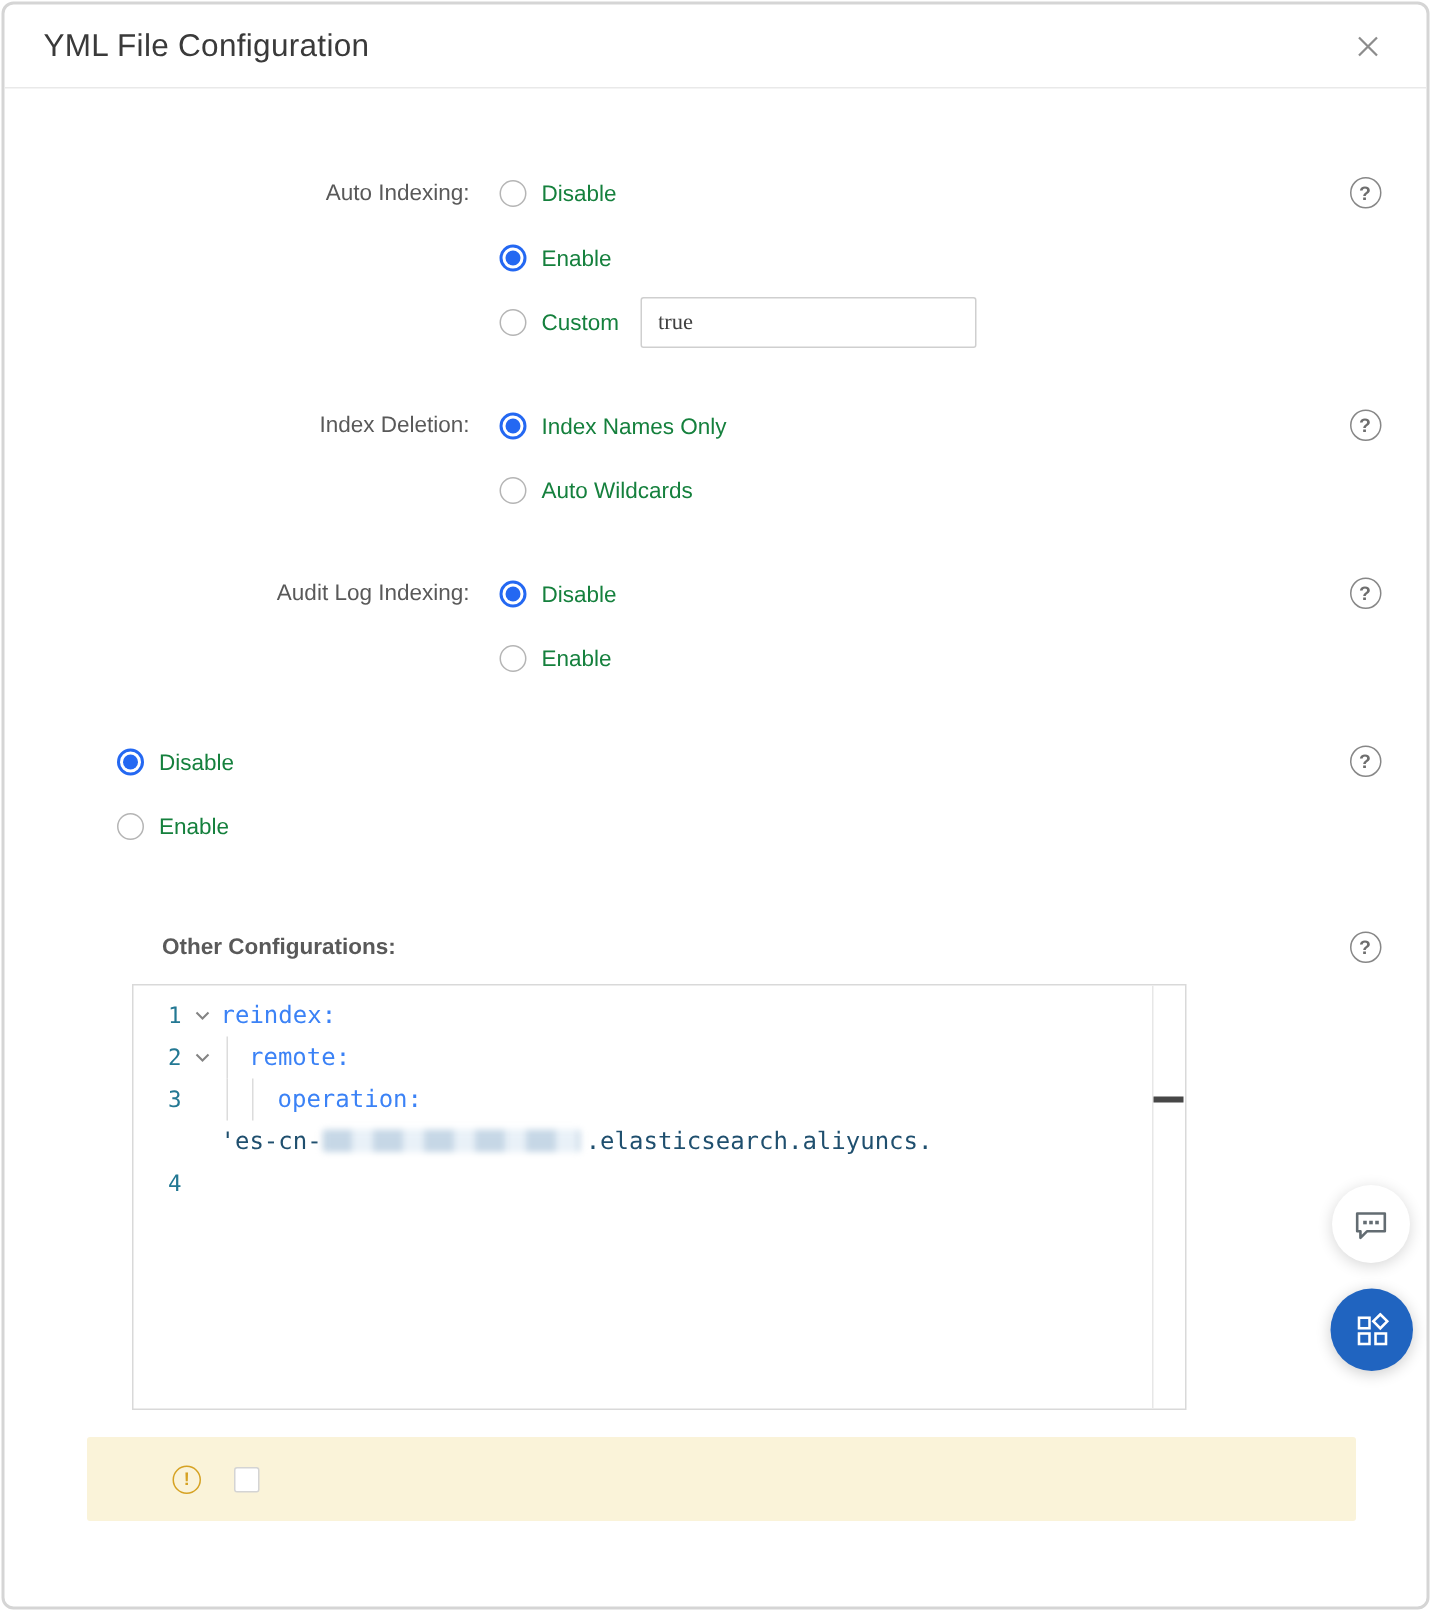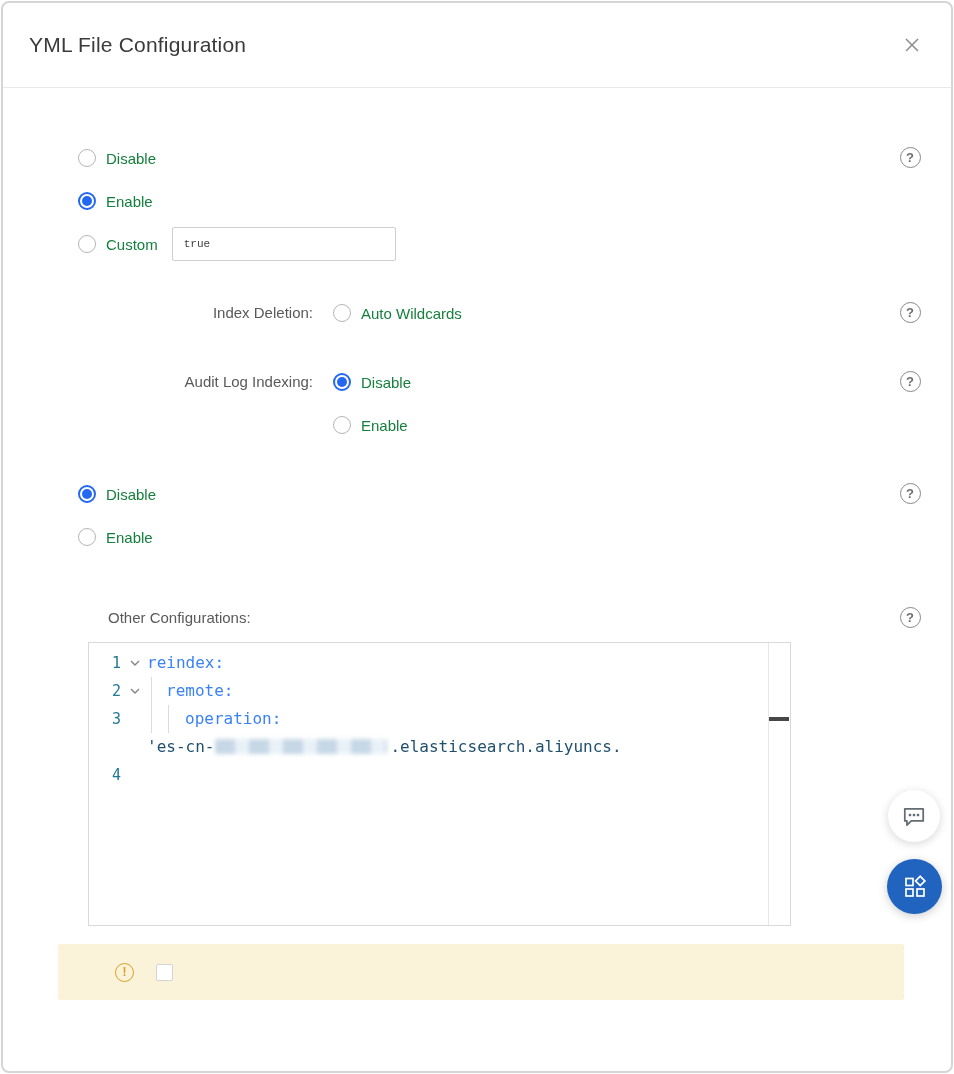--- a/index.html
+++ b/index.html
@@ -5,21 +5,21 @@
   * { box-sizing: border-box; margin: 0; padding: 0; }
   html,body { background:#fff; font-family:"Liberation Sans", sans-serif; }
   .stage { width:954px; height:1074px; position:relative; }
 
   .dialog {
     position:absolute; left:1px; top:1px; width:952px; height:1072px;
     background:#fff; border:2px solid #d5d5d5; border-radius:8px;
   }
 
   
-  .hdr { height:85px; display:flex; align-items:center; justify-content:space-between;
+  .hdr { height:56px; display:flex; align-items:center; justify-content:space-between;
          padding:0 26px; border-bottom:1px solid #e9e9e9;gap:24px; }
   .hdr h1 { font-size:21px; font-weight:400; color:#3a3a3a; letter-spacing:.2px; }
   .close-btn { background:none; border:none; cursor:pointer; width:26px; height:26px;
                display:flex; align-items:center; justify-content:center; }
 
   
   .body { padding:56px 20px 0 55px; }
 
   .row { display:flex; align-items:flex-start; margin-bottom:41px; }
   .flabel { width:255px; text-align:right; font-size:15px; color:#595959; line-height:28px; flex:none; }
@@ -27,29 +27,29 @@
   .opt { display:flex; align-items:center; height:28px; margin-bottom:15px; cursor:pointer; }
   .opt:last-child { margin-bottom:0; }
   .opt .txt { font-size:15px; color:#15803d; margin-left:10px; }
 
   .radio { width:18px; height:18px; border-radius:50%; border:1px solid #b5b5b5; background:#fff; flex:none; }
   .radio.checked { border:2px solid #2468f2; position:relative; }
   .radio.checked::after { content:''; position:absolute; left:2px; top:2px; width:10px; height:10px;
                           border-radius:50%; background:#2468f2; }
 
   .custom-input { margin-left:14px; width:224px; height:33px; border:1px solid #cfcfcf; border-radius:2px;
-                  font-size:11px; color:#404040; padding:16px 11px; font-family:Liberation Mono, monospace; outline:none; }
+                  font-size:15px; color:#404040; padding:16px 11px; font-family:Liberation Serif, serif; outline:none; }
 
   .help { margin-left:auto; width:42px; flex:none; display:flex; justify-content:center; padding-top:3px; }
   .qicon { width:21px; height:21px; border-radius:50%; border:1.5px solid #878787; color:#6e6e6e;
            font-size:13px; font-weight:700; display:flex; align-items:center; justify-content:center;
            cursor:pointer; background:#fff; }
 
   .row.other { margin-top:53px; margin-bottom:0; }
-  .row.other .flabel2 { margin-left:50px; font-size:15px; color:#595959; line-height:28px; }
+  .row.other .flabel2 { margin-left:50px; font-size:15px; color:#595959; line-height:28px;font-weight:bold; }
 
   
   .editor { position:relative; margin:10px 0 0 30px; width:703px; height:284px;
             border:1px solid #d9d9d9; background:#fff; overflow:hidden;
             font-family:"DejaVu Sans Mono", monospace; font-size:16px; padding-top:6px; cursor:text; }
   .erow { display:flex; height:28px; align-items:center; position:relative; }
   .lnum { width:34px; text-align:right; color:#237893; font-size:15px; flex:none; padding-right:2px; }
   .fold { width:24px; flex:none; display:flex; justify-content:center; align-items:center; }
   .codeln { position:relative; flex:1; height:28px; line-height:28px; white-space:pre; }
   .key { color:#3b82f6; }
@@ -96,20 +96,21 @@
       <button class="close-btn">
         <svg width="18" height="18" viewBox="0 0 18 18">
           <path d="M3 3 L15 15 M15 3 L3 15" stroke="#8c8c8c" stroke-width="1.5" fill="none"></path>
         </svg>
       </button>
     </div>
 
     <div class="body">
 
       <div class="row">
+        <div class="flabel">Auto Indexing:</div>
         <div class="opts">
           <label class="opt">
             <span class="radio"></span>
             <span class="txt">Disable</span>
           </label>
           <label class="opt">
             <span class="radio checked"></span>
             <span class="txt">Enable</span>
           </label>
           <label class="opt">
@@ -119,20 +120,24 @@
           </label>
         </div>
         <div class="help">
           <span class="qicon">?</span>
         </div>
       </div>
 
       <div class="row">
         <div class="flabel">Index Deletion:</div>
         <div class="opts">
+          <label class="opt">
+            <span class="radio checked"></span>
+            <span class="txt">Index Names Only</span>
+          </label>
           <label class="opt">
             <span class="radio"></span>
             <span class="txt">Auto Wildcards</span>
           </label>
         </div>
         <div class="help">
           <span class="qicon">?</span>
         </div>
       </div>
 

